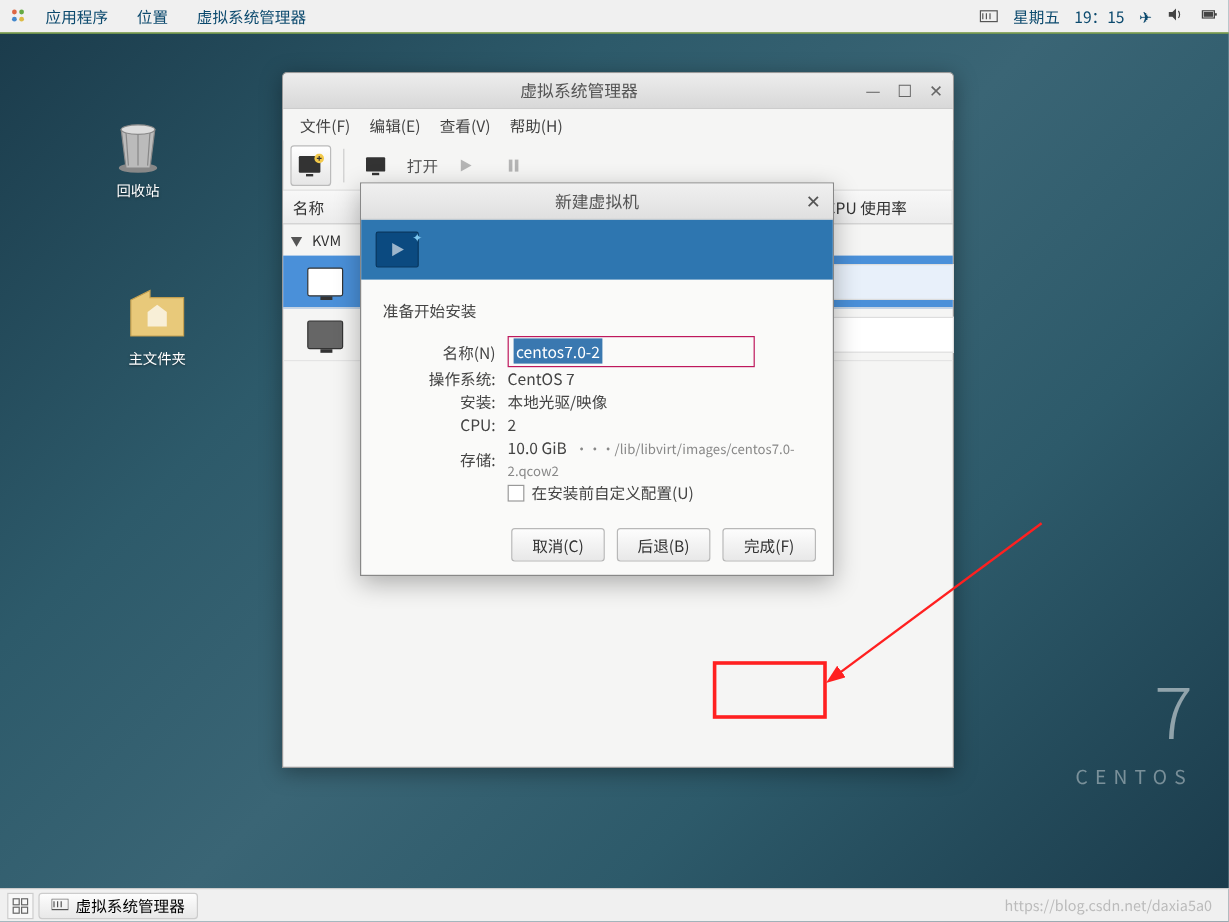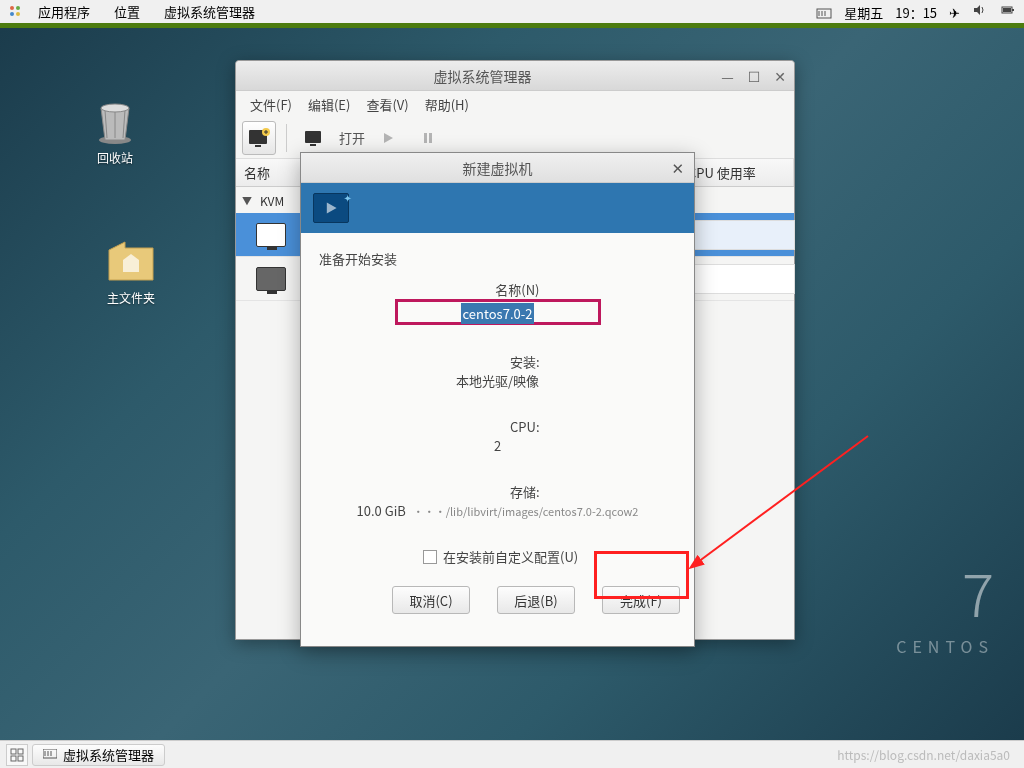--- a/index.html
+++ b/index.html
@@ -1,22 +1,22 @@
 <!DOCTYPE html>
 <html><head>
 <meta charset="utf-8">
 <style>
 * { box-sizing: border-box; margin: 0; padding: 0; font-family: "Noto Sans CJK SC", "Microsoft YaHei", sans-serif; }
 body { width: 1024px; height: 768px; overflow: hidden; position: relative; background: linear-gradient(135deg, #1a3a4a 0%, #2d5a6a 30%, #3a6575 50%, #2d5a6a 70%, #1a3a4a 100%); }
 
 
-.top-panel { height: 28px; background: #f0f0f0; border-bottom: 5px solid #4d7c0f; display: flex; align-items: center; font-size: 13px; color: #000000; padding: 0 8px; }
+.top-panel { height: 28px; background: #f0f0f0; border-bottom: 1px solid #4d7c0f; display: flex; align-items: center; font-size: 13px; color: #0c4a6e; padding: 0 8px; }
 .panel-left { display: flex; gap: 4px; align-items: center; }
 .panel-menu { padding: 4px 10px; cursor: pointer; }
-.panel-right { margin-left: auto; display: flex; align-items: flex-end; gap: 12px; }
+.panel-right { margin-left: auto; display: flex; align-items: center; gap: 12px; }
 .app-icon { width: 16px; height: 16px; display: inline-block; }
 .tray-icon { width: 16px; height: 16px; }
 
 
 .desktop-icon { position: absolute; width: 70px; text-align: center; color: #fff; font-size: 12px; text-shadow: 0 1px 2px rgba(0,0,0,.5); }
 .desktop-icon svg { width: 56px; height: 56px; }
 .trash-icon { left: 80px; top: 90px; }
 .home-icon { left: 96px; top: 230px; }
 
 
@@ -60,32 +60,32 @@
 .dialog-close { position: absolute; right: 10px; color: #555; cursor: pointer; font-size: 15px; }
 .dialog-header { background: #2e76b0; color: #fff; height: 50px; display: flex; align-items: center; padding: 0 12px; gap: 10px; }
 .dialog-header .big-icon { width: 36px; height: 30px; background: #0b4a80; border: 1px solid #08365e; border-radius: 2px; position: relative; }
 .dialog-header .big-icon::before { content: ''; position: absolute; inset: 3px; background: #fff; clip-path: polygon(35% 25%, 35% 75%, 70% 50%); opacity: .6; }
 .dialog-header .sparkle { position: absolute; top: -4px; right: -4px; font-size: 10px; color: #7ec7ee; }
 .dh-text { font-size: 15px; }
 .dh-sub { font-size: 12px; color: #aed5f0; }
 
 .dialog-body { padding: 16px 18px 10px; font-size: 13px; color: #444; }
 .form-heading { margin-bottom: 12px; }
-.form-row { display: flex; align-items: center; margin-bottom: 27px; flex-direction: column; }
+.form-row { display: flex; align-items: center; margin-bottom: 0; }
 .form-label { width: 94px; text-align: right; margin-right: 10px; }
 .form-value { flex: 1; }
-.name-input { width: 206px; height: 26px; border: 3px solid #be185d; padding: 2px 4px; font-size: 13px; text-align: center; }
+.name-input { width: 206px; height: 26px; border: 1px solid #be185d; padding: 2px 4px; font-size: 13px; }
 .name-input .sel { background: #3a78b0; color: #fff; padding: 1px 2px; }
 .storage-path { font-size: 11px; color: #888; margin-left: 4px; }
 .check-row { margin-left: 104px; display: flex; align-items: center; gap: 6px; }
 .checkbox { width: 14px; height: 14px; border: 1px solid #999; background: #fff; }
 .net-row { margin: 20px 0 16px 4px; }
 .net-arrow { font-size: 10px; margin-right: 6px; color: #666; }
 
-.dialog-buttons { display: flex; justify-content: flex-end; gap: 27px; padding: 10px 14px 32px; }
+.dialog-buttons { display: flex; justify-content: flex-end; gap: 10px; padding: 10px 14px 11px; }
 .btn { min-width: 78px; height: 28px; border: 1px solid #b8b8b8; background: linear-gradient(#fdfdfd,#e8e8e8); border-radius: 3px; font-size: 13px; color: #333; cursor: pointer; display: flex; align-items: center; justify-content: center; }
 .finish-highlight { position: absolute; border: 3px solid #ff2020; width: 95px; height: 48px; left: 594px; top: 551px; pointer-events: none; }
 
 .annotation-arrow { position: absolute; left: 688px; top: 432px; pointer-events: none; }
 
 
 .bottom-panel { position: absolute; left: 0; right: 0; bottom: 0; height: 28px; background: #f0f0f0; border-top: 1px solid #ccc; display: flex; align-items: center; padding: 0 6px; font-size: 13px; }
 .task-btn { height: 22px; border: 1px solid #ccc; background: linear-gradient(#fdfdfd,#e8e8e8); border-radius: 3px; padding: 0 10px; display: flex; align-items: center; gap: 6px; margin-left: 4px; }
 .watermark { margin-left: auto; color: #bbb; font-size: 12px; padding-right: 8px; }
 .show-desktop { width: 22px; height: 22px; border: 1px solid #ccc; background: #f8f8f8; display: flex; align-items: center; justify-content: center; }
@@ -231,20 +231,24 @@
   </div>
   <div class="dialog-body">
     <div class="form-heading">准备开始安装</div>
     <div class="form-row">
       <div class="form-label">名称(N)</div>
       <div class="form-value">
         <div class="name-input"><span class="sel">centos7.0-2</span></div>
       </div>
     </div>
     <div class="form-row">
+      <div class="form-label">操作系统:</div>
+      <div class="form-value">CentOS 7</div>
+    </div>
+    <div class="form-row">
       <div class="form-label">安装:</div>
       <div class="form-value">本地光驱/映像</div>
     </div>
     <div class="form-row">
       <div class="form-label">CPU:</div>
       <div class="form-value">2</div>
     </div>
     <div class="form-row">
       <div class="form-label">存储:</div>
       <div class="form-value">

